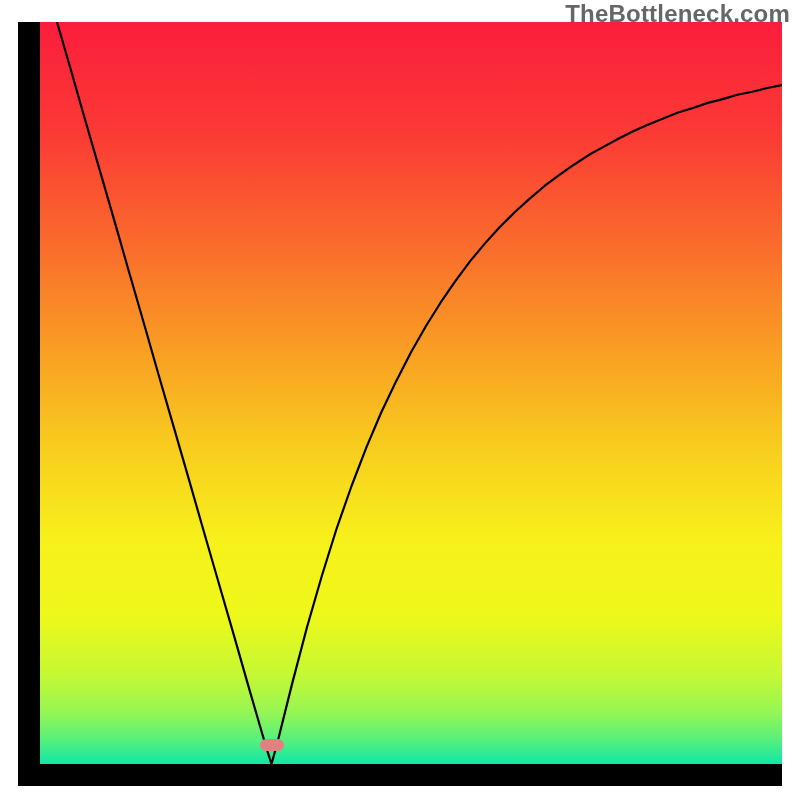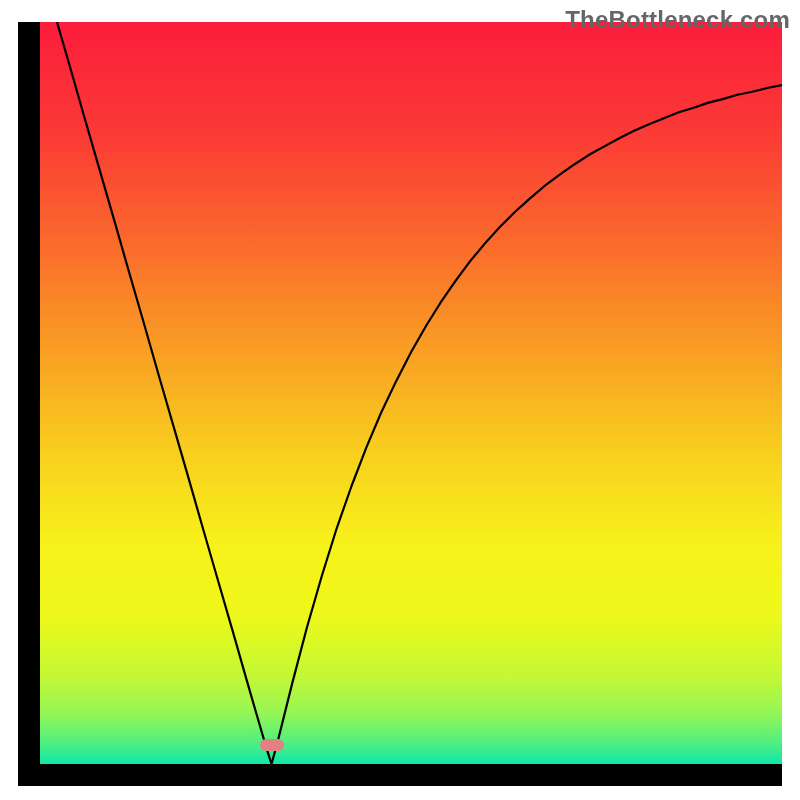--- a/index.html
+++ b/index.html
@@ -8,21 +8,21 @@
     background: #fff;
     font-family: Arial, Helvetica, sans-serif;
   }
   .stage {
     position: relative;
     width: 800px;
     height: 800px;
   }
   .watermark {
     position: absolute;
-    top: 6px;
+    top: 0;
     right: 10px;
     font-size: 24px;
     font-weight: bold;
     color: #666;
     letter-spacing: 0.2px;
     z-index: 5;
   }
   .plot-outer {
     position: absolute;
     left: 18px;

